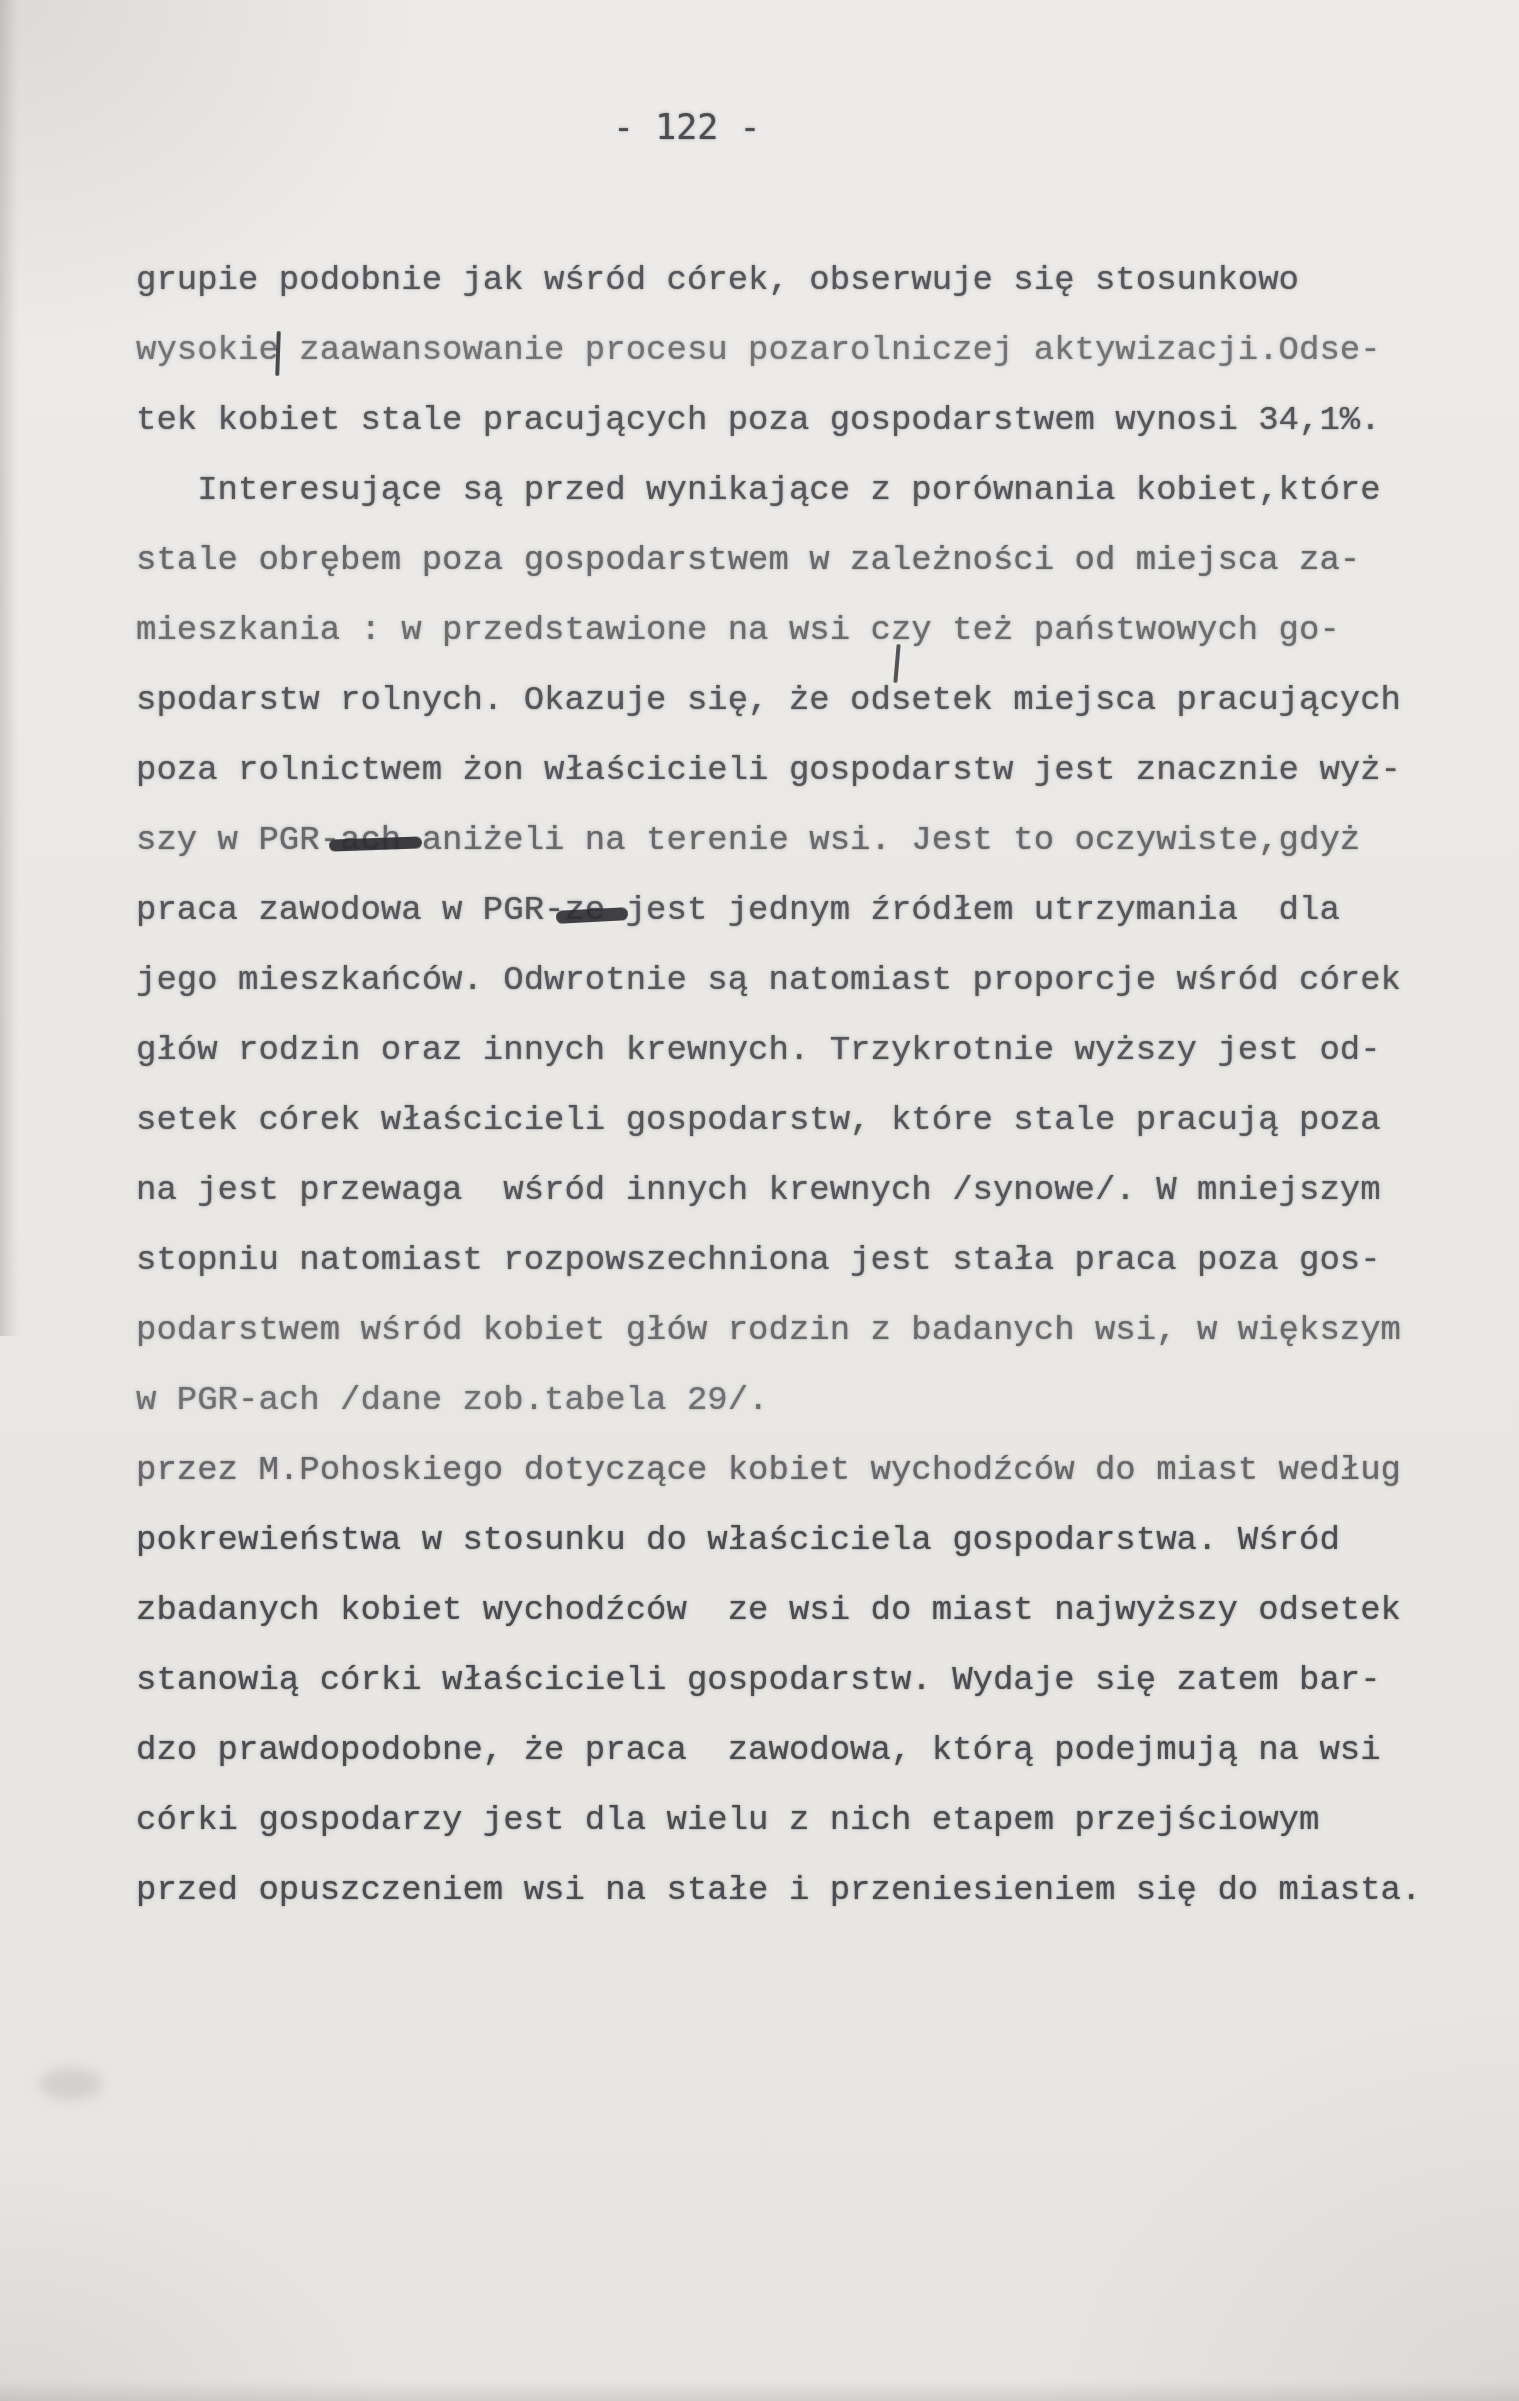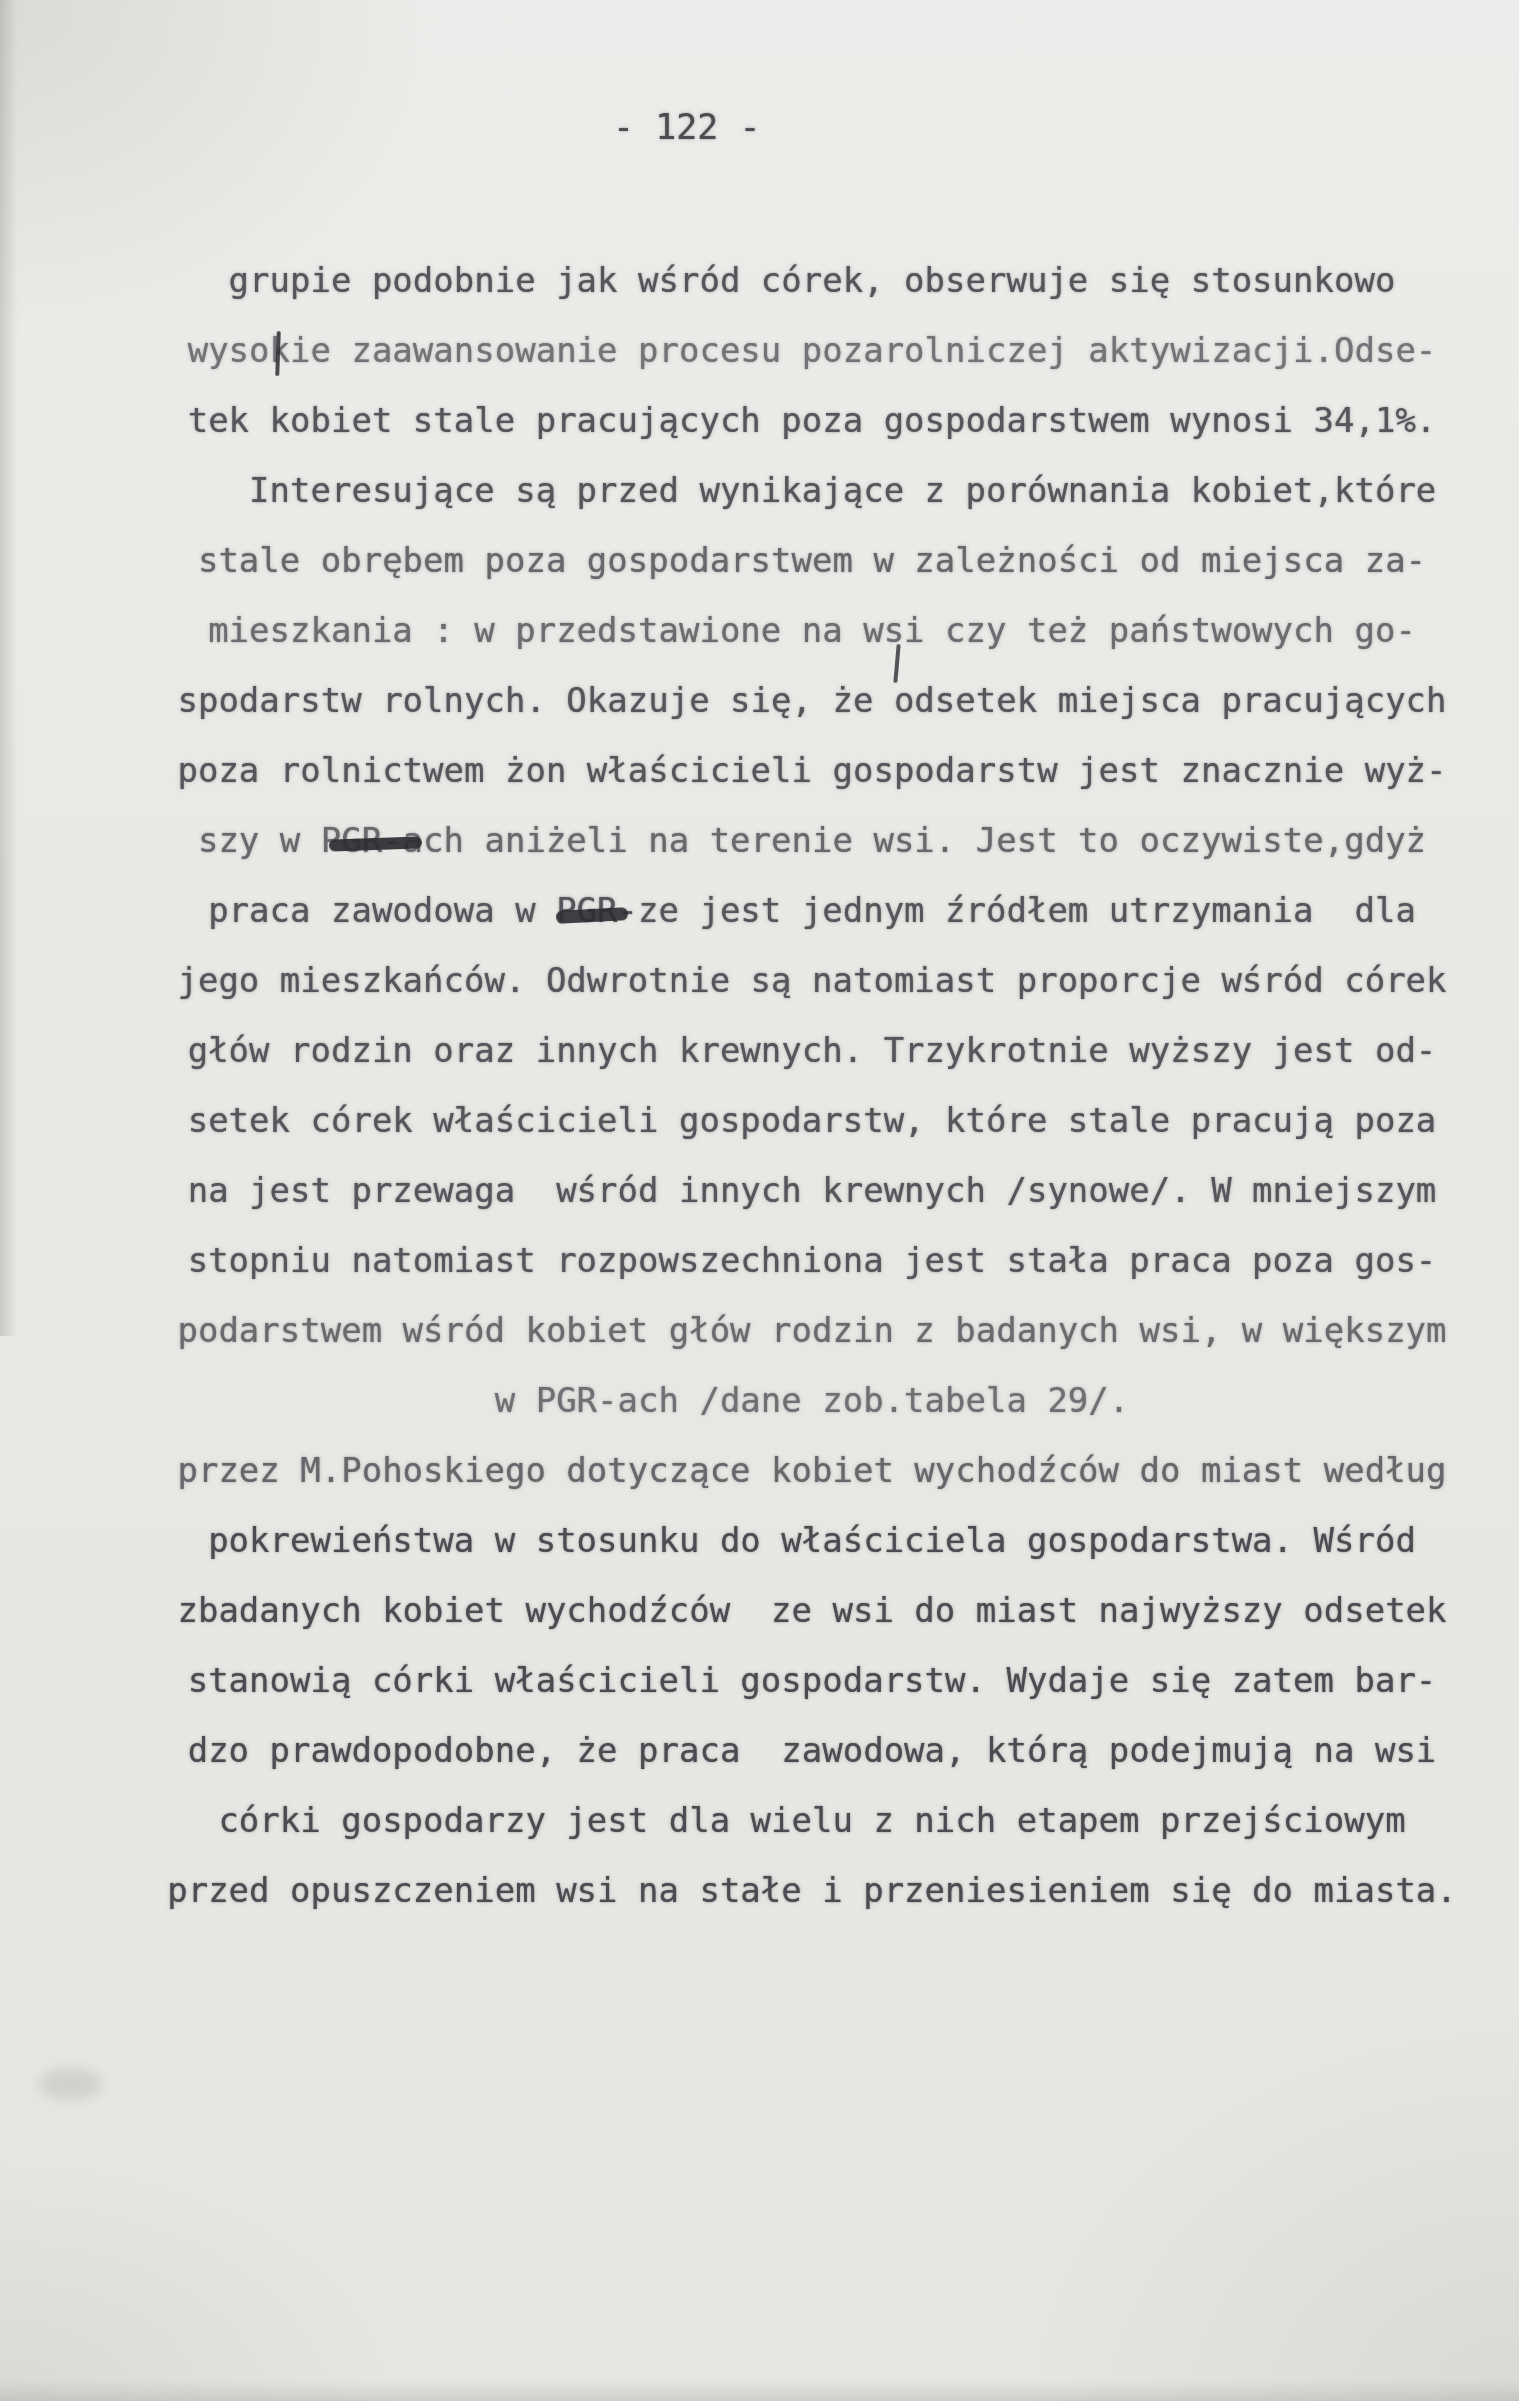--- a/index.html
+++ b/index.html
@@ -29,36 +29,36 @@
   .edge-shade-bottom {
     position: absolute;
     left: 0; bottom: 0;
     width: 100%; height: 21px;
     background: linear-gradient(0deg, rgba(95,93,88,0.16), rgba(95,93,88,0));
   }
   .typewriter {
     color: #56555b;
     text-shadow: 0 0 1.4px rgba(86,85,91,0.85), 0 0 4.9px rgba(86,85,91,0.22);
     filter: blur(0.4px);
-    text-align: center;
   }
   .page-number {
     position: absolute;
     top: 106px;
     left: 613px;
     font-size: 35px;
     line-height: 42px;
     white-space: pre;
     color: #4d4c52;
   }
   .text-block {
     position: absolute;
-    left: 151px;
+    left: 136px;
     top: 245px;
     width: 1322px;
+    font-family: Liberation Mono, monospace;
   }
   .line {
     height: 70px;
     line-height: 70px;
     font-size: 34px;
     white-space: pre;
   }
   
   .line:nth-child(2)  { opacity: 0.80; }
   .line:nth-child(5)  { opacity: 0.88; }

